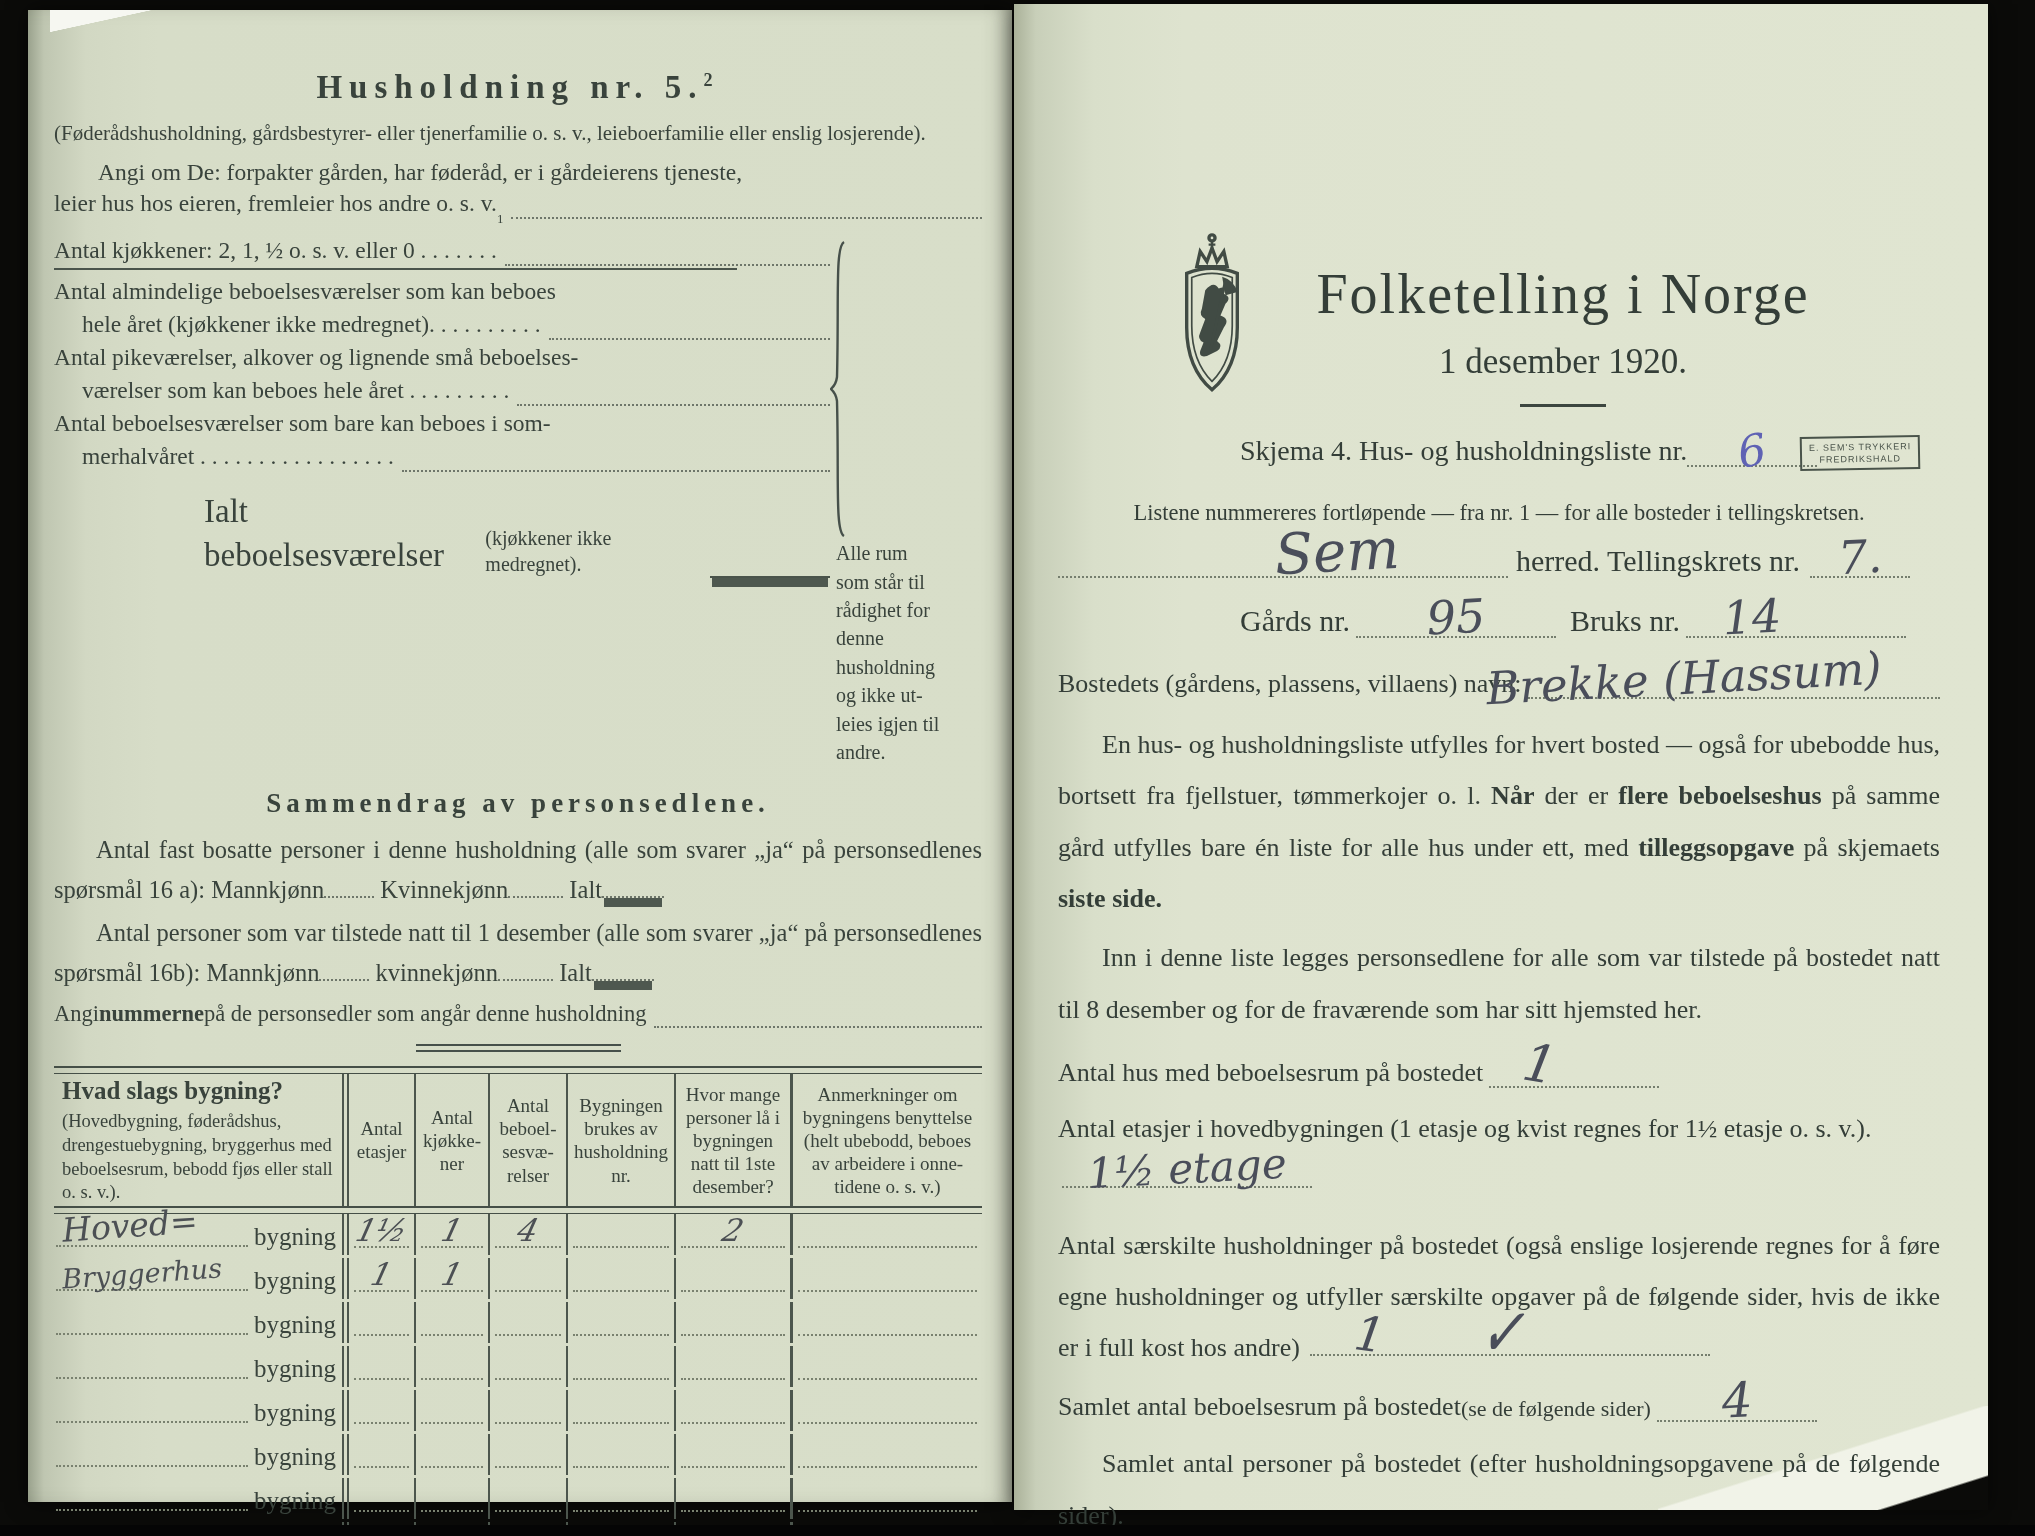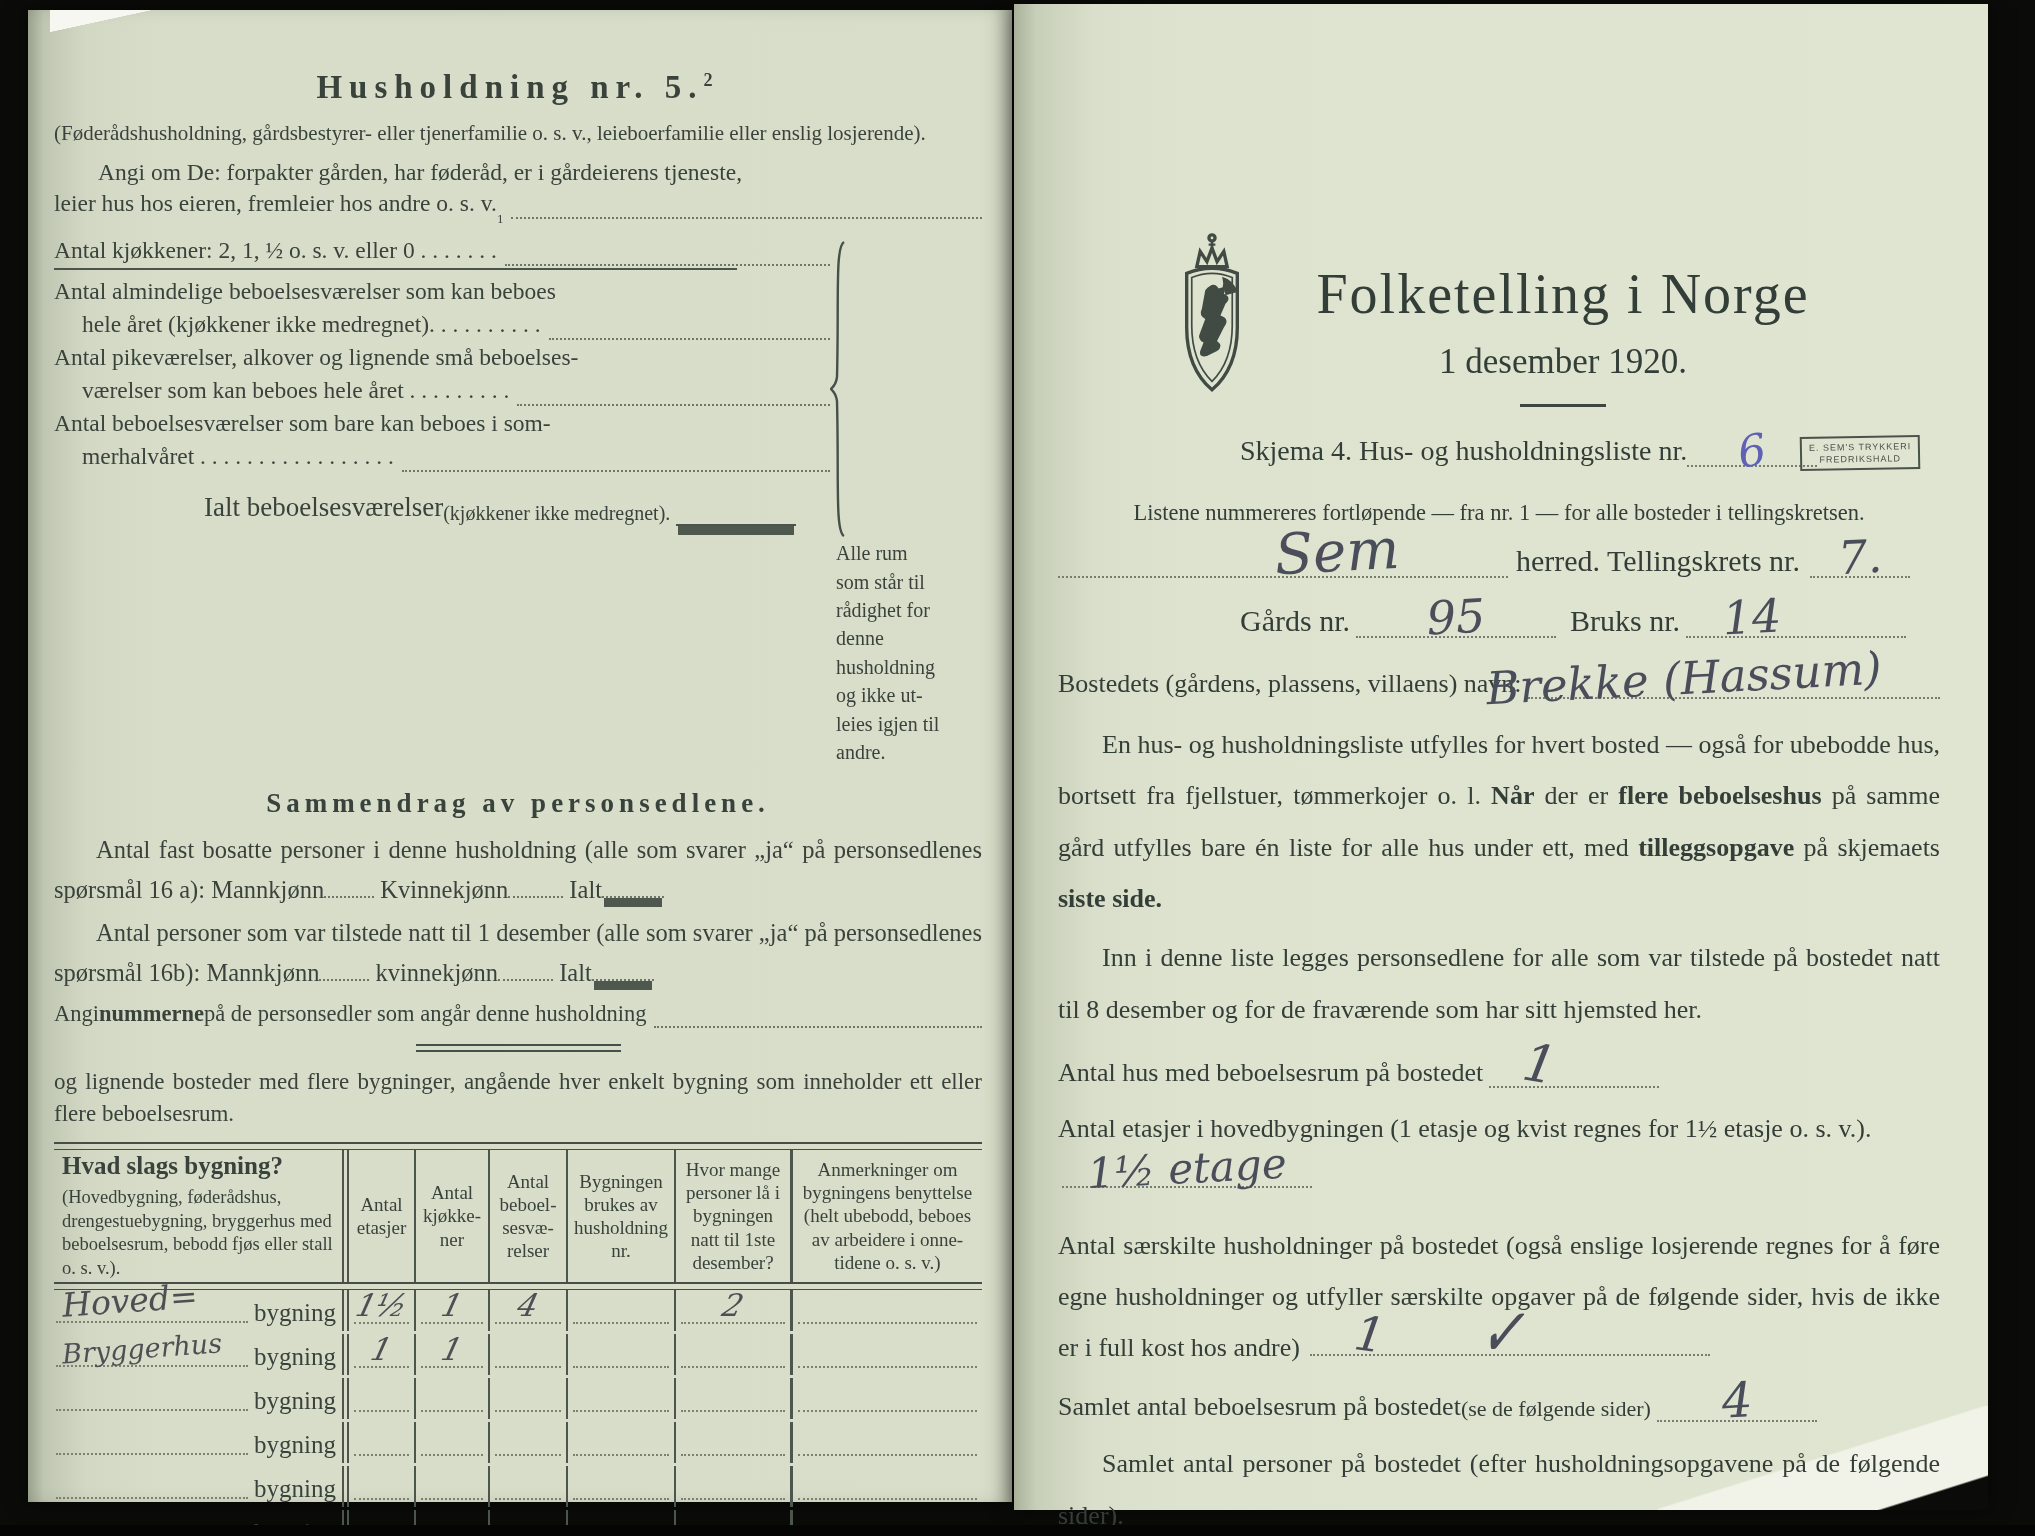--- a/index.html
+++ b/index.html
@@ -30,21 +30,21 @@
   .introrow{display:flex;align-items:flex-end;margin-bottom:14px;}
   .lead{border-bottom:2px dotted #6e766a;height:1.05em;}
   .lead.grow{flex:1;margin-left:8px;}
 
   .qwrap{display:flex;}
   .qcol{flex:1;}
   .ql{display:flex;align-items:flex-end;margin:2px 0;}
   .qind{padding-left:28px;}
   .q1rule{width:88%;border-top:2px solid #4a544b;margin:1px 0 6px;}
   .ialt-row{display:flex;align-items:flex-end;margin-top:18px;padding-left:150px;}
-  .ialt-main{font-size:27px;}
+  .ialt-main{font-size:33px;}
   .ialt-paren{font-size:20px;}
   .solidlead{flex:0 0 120px;border-bottom:2px solid #4a544b;height:1em;margin-left:6px;
      box-shadow:0 6px 0 -2px #4e584f, 0 11px 0 -2px #4e584f;}
 
   .sidebar{width:152px;display:flex;align-items:flex-start;padding-top:6px;flex-direction:column;}
   .sidenote{width:104px;font-size:20px;line-height:1.42;margin-left:6px;}
 
   .lp-h2{margin:20px 0 8px;text-align:center;font-size:27px;font-weight:bold;letter-spacing:5px;white-space:nowrap;}
   .sump{font-size:24.5px;line-height:1.62;text-indent:42px;margin:0 0 4px;text-align:justify;}
   .ilead{display:inline-block;border-bottom:2px dotted #6e766a;height:.95em;vertical-align:baseline;}
@@ -185,21 +185,20 @@
 
       <div class="p3row">
         <span>Angi </span>
         <span class="bold">nummerne</span>
         <span> på de personsedler som angår denne husholdning</span>
         <span class="lead grow"></span>
       </div>
 
       <div class="mid-divider"></div>
 
-      <p class="tillegg-sub">og lignende bosteder med flere bygninger, angående hver enkelt bygning som inneholder ett eller flere beboelsesrum.</p>
 
       <div class="hr2"></div>
 
       <div class="tg tg-head">
         <div class="tc c1 th h1cell">
           <div class="h1title">Hvad slags bygning?</div>
           <div class="h1sub">(Hovedbygning, føderådshus, drengestuebygning, bryggerhus med beboelsesrum, bebodd fjøs eller stall o. s. v.).</div>
         </div>
         <div class="tc c2 th">Antal etasjer</div>
         <div class="tc th">Antal kjøkke­ner</div>

